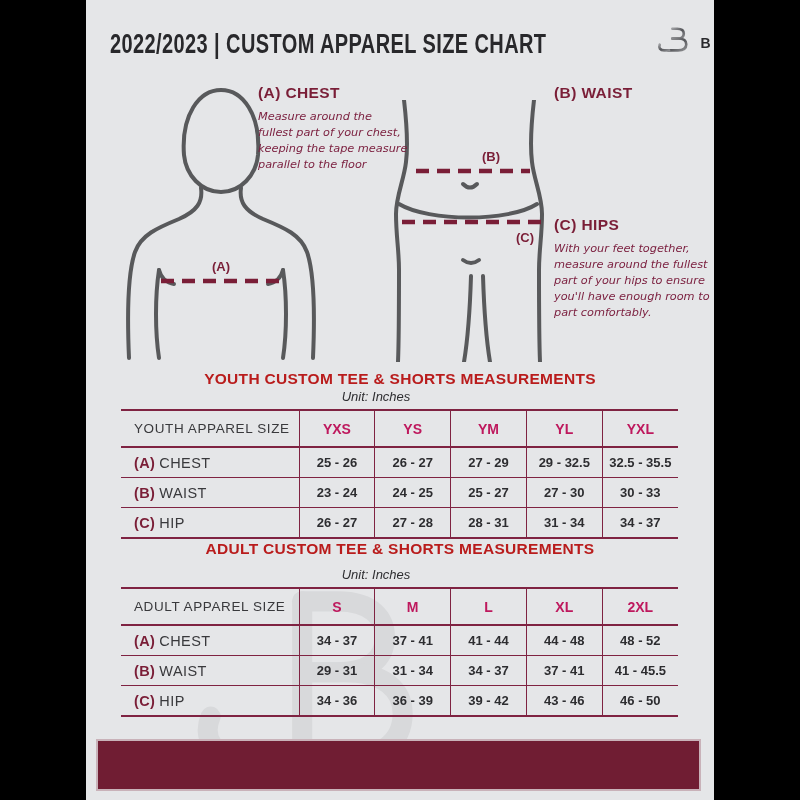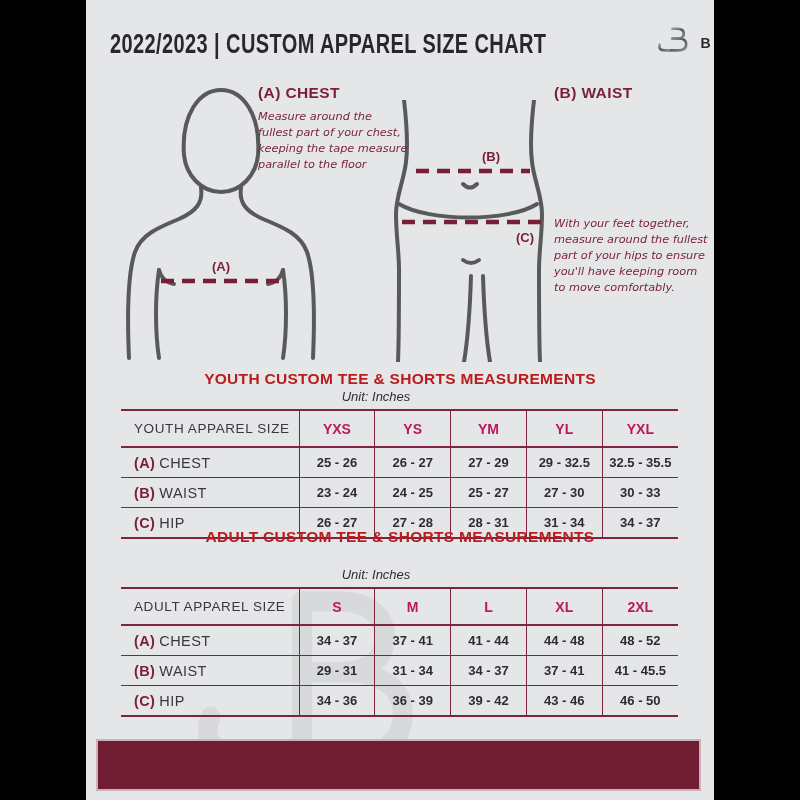--- a/index.html
+++ b/index.html
@@ -157,21 +157,22 @@
   </svg>
 
   <div class="measure-block mb-chest">
     <p class="measure-heading">(A) CHEST</p>
     <p class="measure-text">Measure around the fullest part of your chest, keeping the tape measure parallel to the floor</p>
   </div>
   <div class="measure-block mb-waist">
     <p class="measure-heading">(B) WAIST</p>
   </div>
   <div class="measure-block mb-hips">
-    <p class="measure-text">With your feet together, measure around the fullest part of your hips to ensure you'll have keeping room to move comfortably.</p>
+    <p class="measure-heading">(C) HIPS</p>
+    <p class="measure-text">With your feet together, measure around the fullest part of your hips to ensure you'll have enough room to part comfortably.</p>
   </div>
 
   <div class="section-title" style="top:370px">YOUTH CUSTOM TEE &amp; SHORTS MEASUREMENTS</div>
   <div class="unit-line" style="top:389px">Unit: Inches</div>
 
   <table class="size-table" style="top:409px">
     <colgroup>
         <col class="c-label">
         <col class="c-size">
         <col class="c-size">
@@ -210,21 +211,21 @@
         <td class="row-label"><span class="key">(C)</span><span>HIP</span></td>
         <td class="val">26 - 27</td>
         <td class="val">27 - 28</td>
         <td class="val">28 - 31</td>
         <td class="val">31 - 34</td>
         <td class="val">34 - 37</td>
       </tr>
     </tbody>
   </table>
 
-  <div class="section-title" style="top:528px">ADULT CUSTOM TEE &amp; SHORTS MEASUREMENTS</div>
+  <div class="section-title" style="top:540px">ADULT CUSTOM TEE &amp; SHORTS MEASUREMENTS</div>
   <div class="unit-line" style="top:567px">Unit: Inches</div>
 
   <table class="size-table" style="top:587px">
     <colgroup>
         <col class="c-label">
         <col class="c-size">
         <col class="c-size">
         <col class="c-size">
         <col class="c-size">
         <col class="c-size">

